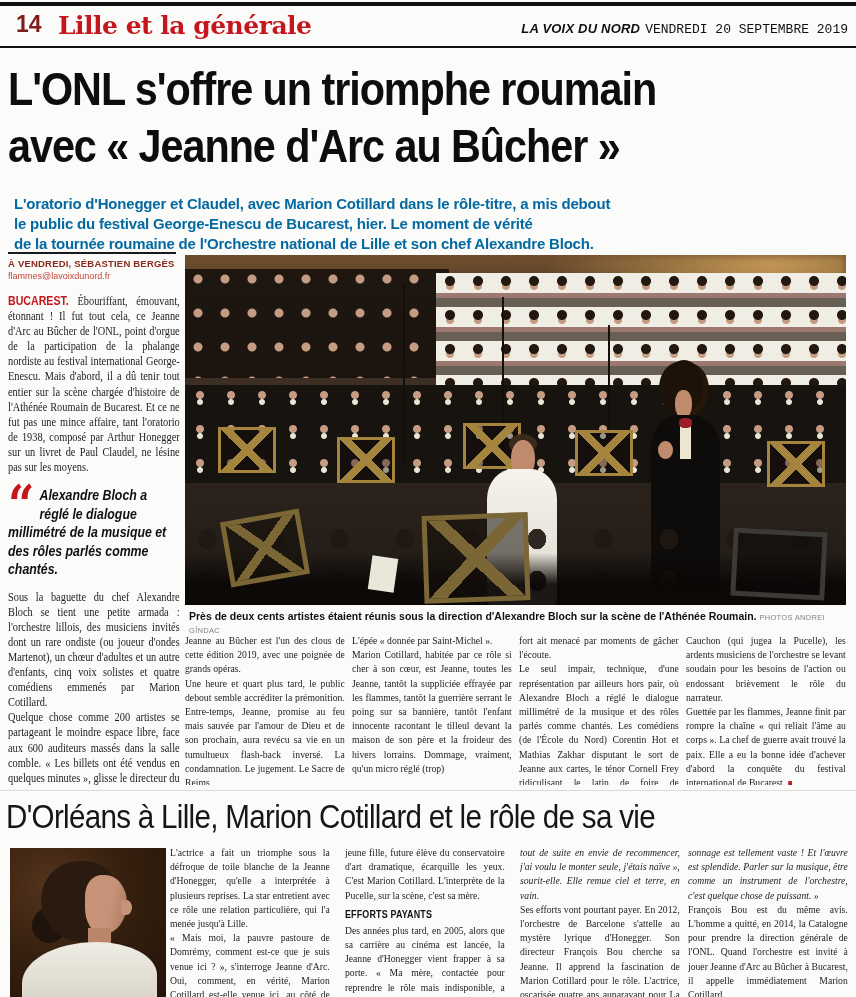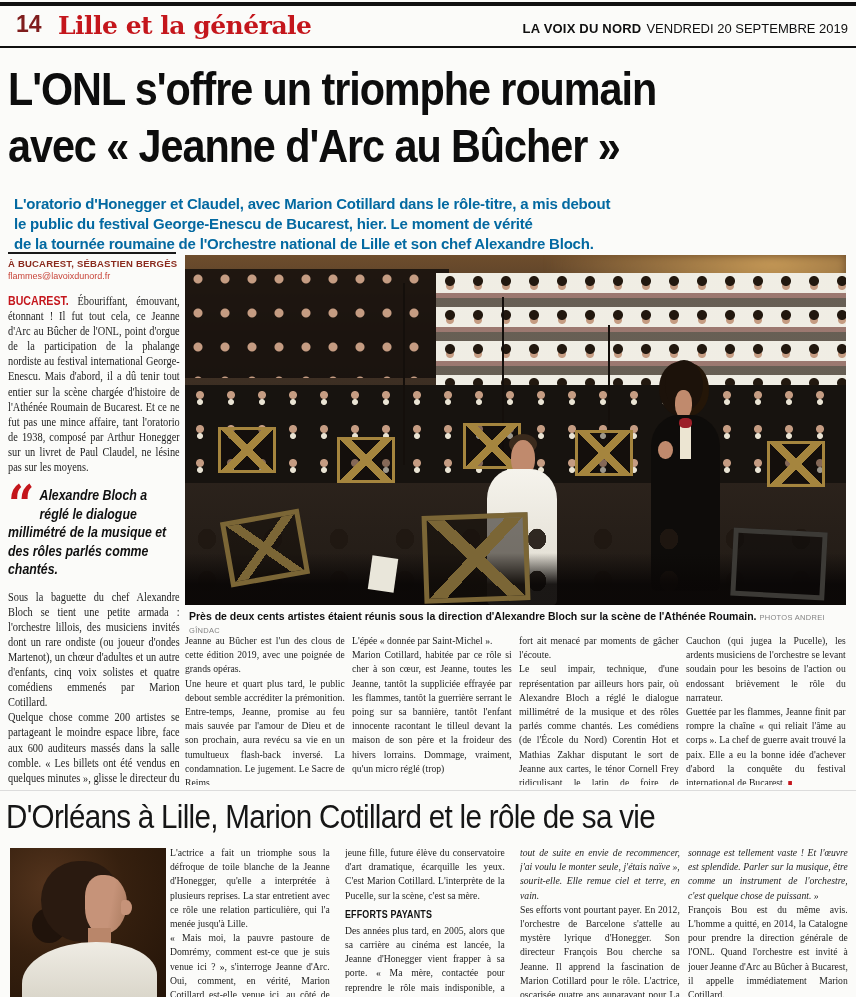--- a/index.html
+++ b/index.html
@@ -4,22 +4,22 @@
 <style>
   html,body{margin:0;padding:0;background:#ffffff;}
   .page{position:relative;width:856px;height:997px;background:#fbfbf9;overflow:hidden;
         font-family:"Liberation Serif",serif;color:#1c1c1c;}
 
   
   .topbar{position:absolute;left:0;top:2px;width:100%;height:4px;background:#101010;}
   .pagenum{position:absolute;left:16px;top:12px;font:700 23px/24px "Liberation Sans",sans-serif;color:#7f1d1d;}
   .section{position:absolute;left:58px;top:13px;font:700 25px/26px "DejaVu Serif",serif;color:#c4161c;letter-spacing:-0.5px;}
   .mast-right{position:absolute;right:8px;top:22px;font:400 13px/14px "Liberation Sans",sans-serif;color:#101010;}
-  .mast-right b{font-weight:700;letter-spacing:.2px;}
-  .mast-right .mdate{margin-left:5px;}
+  .mast-right b{font-weight:700;letter-spacing:.2px;font-style:italic;}
+  .mast-right .mdate{margin-left:5px;font-family:Liberation Mono, monospace;}
   .mastrule{position:absolute;left:0;top:46px;width:100%;height:2px;background:#101010;}
 
   
   .headline{position:absolute;left:8px;top:60px;width:960px;margin:0;transform:scaleX(.88);transform-origin:0 0;
             font-family:"Liberation Sans",sans-serif;font-weight:700;font-size:47px;line-height:57px;
             letter-spacing:-1.2px;color:#0d0d0d;}
   .headline .hl{display:block;}
   .standfirst{position:absolute;left:10px;top:190px;width:760px;margin:4px;white-space:pre-line;
               font:700 15px/20px "Liberation Sans",sans-serif;color:#0369a1;letter-spacing:-0.2px;}
 
@@ -135,21 +135,21 @@
 
   <h1 class="headline">
     <span class="hl">L'ONL s'offre un triomphe roumain</span>
     <span class="hl">avec « Jeanne d'Arc au Bûcher »</span>
   </h1>
   <p class="standfirst">L'oratorio d'Honegger et Claudel, avec Marion Cotillard dans le rôle-titre, a mis debout
 le public du festival George-Enescu de Bucarest, hier. Le moment de vérité
 de la tournée roumaine de l'Orchestre national de Lille et son chef Alexandre Bloch.</p>
 
   <div class="byline-rule"></div>
-  <div class="byline">À BUCAREST, SÉBASTIEN BERGÈS</div>
+  <div class="byline">À VENDREDI, SÉBASTIEN BERGÈS</div>
   <div class="byline-email">flammes@lavoixdunord.fr</div>
 
   <div class="col col-left">
     <p><span class="leadword">BUCAREST.</span> <span>Ébouriffant, émouvant, étonnant ! Il fut tout cela, ce Jeanne d'Arc au Bûcher de l'ONL, point d'orgue de la participation de la phalange nordiste au festival international George-Enescu. Mais d'abord, il a dû tenir tout entier sur la scène chargée d'histoire de l'Athénée Roumain de Bucarest. Et ce ne fut pas une mince affaire, tant l'oratorio de 1938, composé par Arthur Honegger sur un livret de Paul Claudel, ne lésine pas sur les moyens.</span></p>
     <div class="pullquote">
       <span class="qmark">“</span><span class="qtext">Alexandre Bloch a réglé le dialogue millimétré de la musique et des rôles parlés comme chantés.</span>
     </div>
     <div>
         <p>Sous la baguette du chef Alexandre Bloch se tient une petite armada : l'orchestre lillois, des musiciens invités dont un rare ondiste (ou joueur d'ondes Martenot), un chœur d'adultes et un autre d'enfants, cinq voix solistes et quatre comédiens emmenés par Marion Cotillard.</p>
         <p>Quelque chose comme 200 artistes se partageant le moindre espace libre, face aux 600 auditeurs massés dans la salle comble. « Les billets ont été vendus en quelques minutes », glisse le directeur du festival, Mihai Constantinescu, pour qui ce</p>

